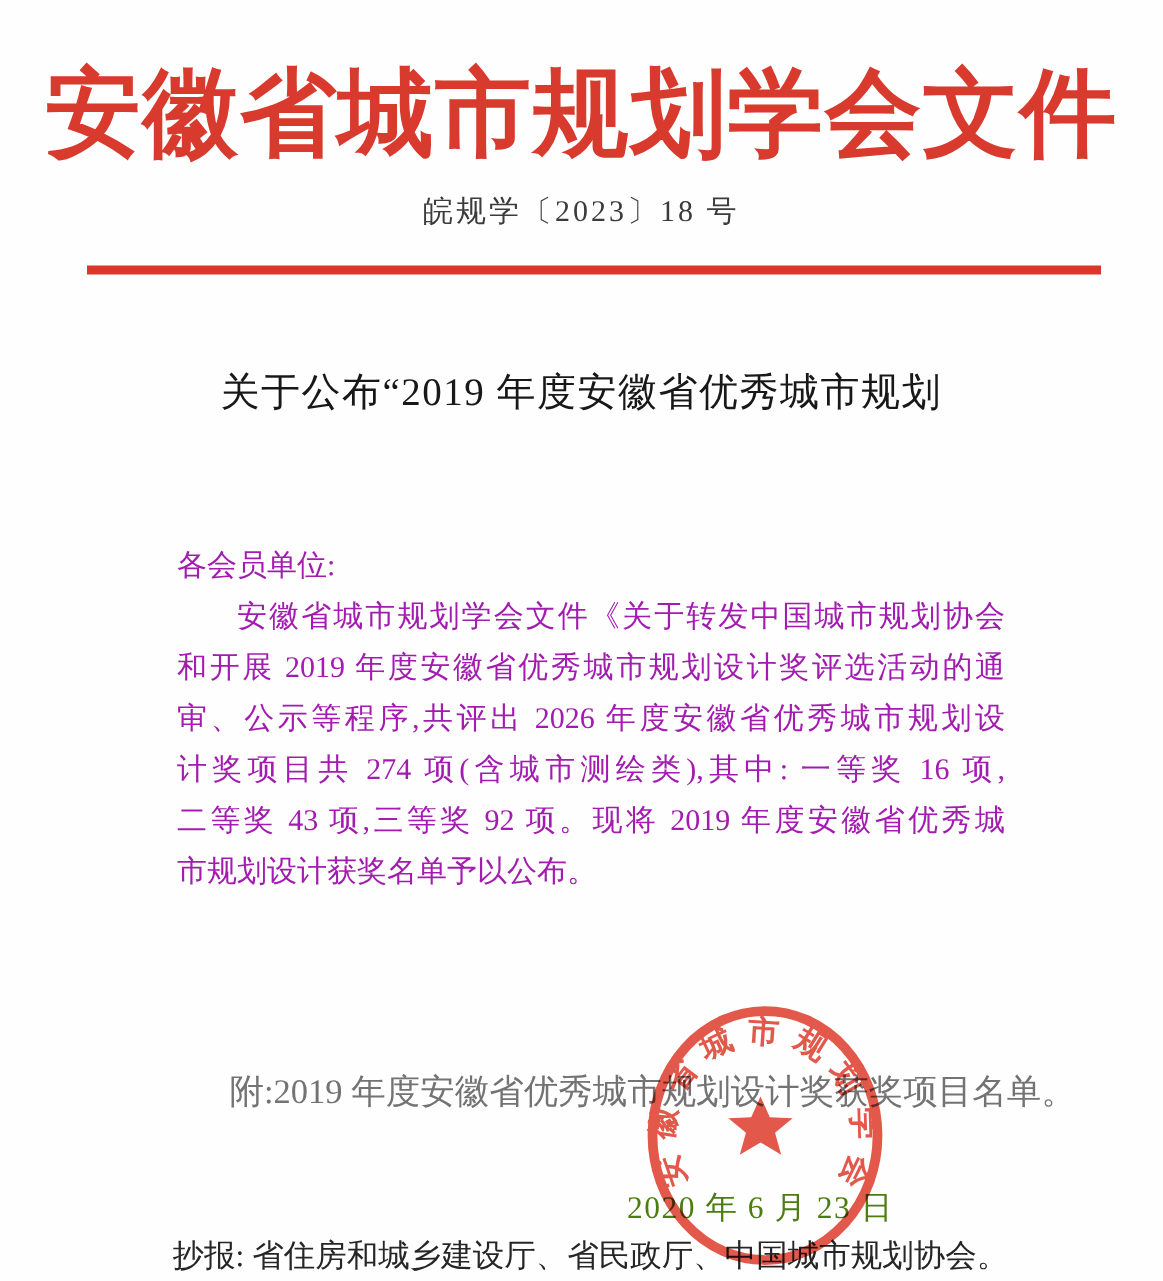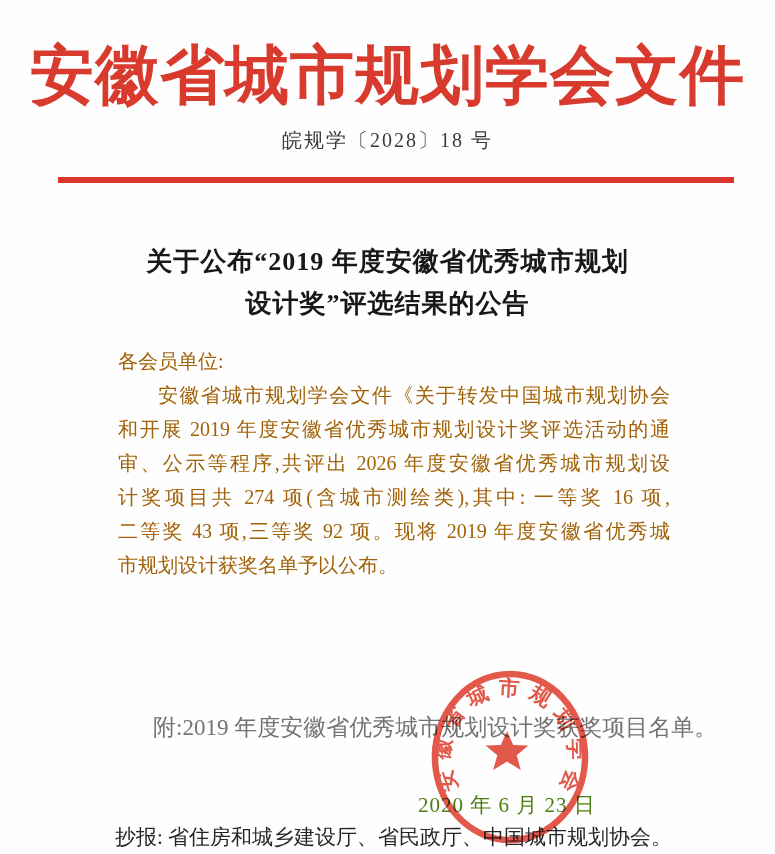--- a/index.html
+++ b/index.html
@@ -26,26 +26,26 @@
     text-align:center;
     font-size:20px;color:#3b3b3b;letter-spacing:2px;
   }
   .red-rule{
     position:absolute;top:177px;left:58px;width:676px;height:6px;
     background:#dc362c;
   }
   .title{
     position:absolute;top:241px;left:0;width:775px;
     text-align:center;
-    font-size:26px;font-weight:bold;color:#181818;
+    font-size:26px;font-weight:normal;color:#181818;
     line-height:42px;letter-spacing:1px;
   }
   .body{
-    position:absolute;top:344px;left:118px;width:552px;
-    font-size:20px;color:#a16207;line-height:34px;
+    position:absolute;top:360px;left:118px;width:552px;
+    font-size:20px;color:#a21caf;line-height:34px;
   }
   .line.justify{
     text-align:justify;
     text-align-last:justify;
   }
   .indent{text-indent:40px;}
   .attachment{
     position:absolute;top:712px;left:153px;
     font-size:23px;color:#737373;white-space:nowrap;
   }
@@ -70,27 +70,26 @@
     fill:#e04232;
   }
 </style>
 </head>
 <body>
 
 <div class="page">
 
   <div class="org-title">安徽省城市规划学会文件</div>
 
-  <div class="doc-number">皖规学〔2028〕18 号</div>
+  <div class="doc-number">皖规学〔2023〕18 号</div>
 
   <div class="red-rule"></div>
 
   <div class="title">
     <div>关于公布“2019 年度安徽省优秀城市规划</div>
-    <div>设计奖”评选结果的公告</div>
   </div>
 
   <div class="body">
     <div class="line">各会员单位:</div>
     <div class="line justify indent">安徽省城市规划学会文件《关于转发中国城市规划协会</div>
     <div class="line justify">和开展 2019 年度安徽省优秀城市规划设计奖评选活动的通</div>
     <div class="line justify">审、公示等程序,共评出 2026 年度安徽省优秀城市规划设</div>
     <div class="line justify">计奖项目共 274 项(含城市测绘类),其中: 一等奖 16 项,</div>
     <div class="line justify">二等奖 43 项,三等奖 92 项。现将 2019 年度安徽省优秀城</div>
     <div class="line">市规划设计获奖名单予以公布。</div>

